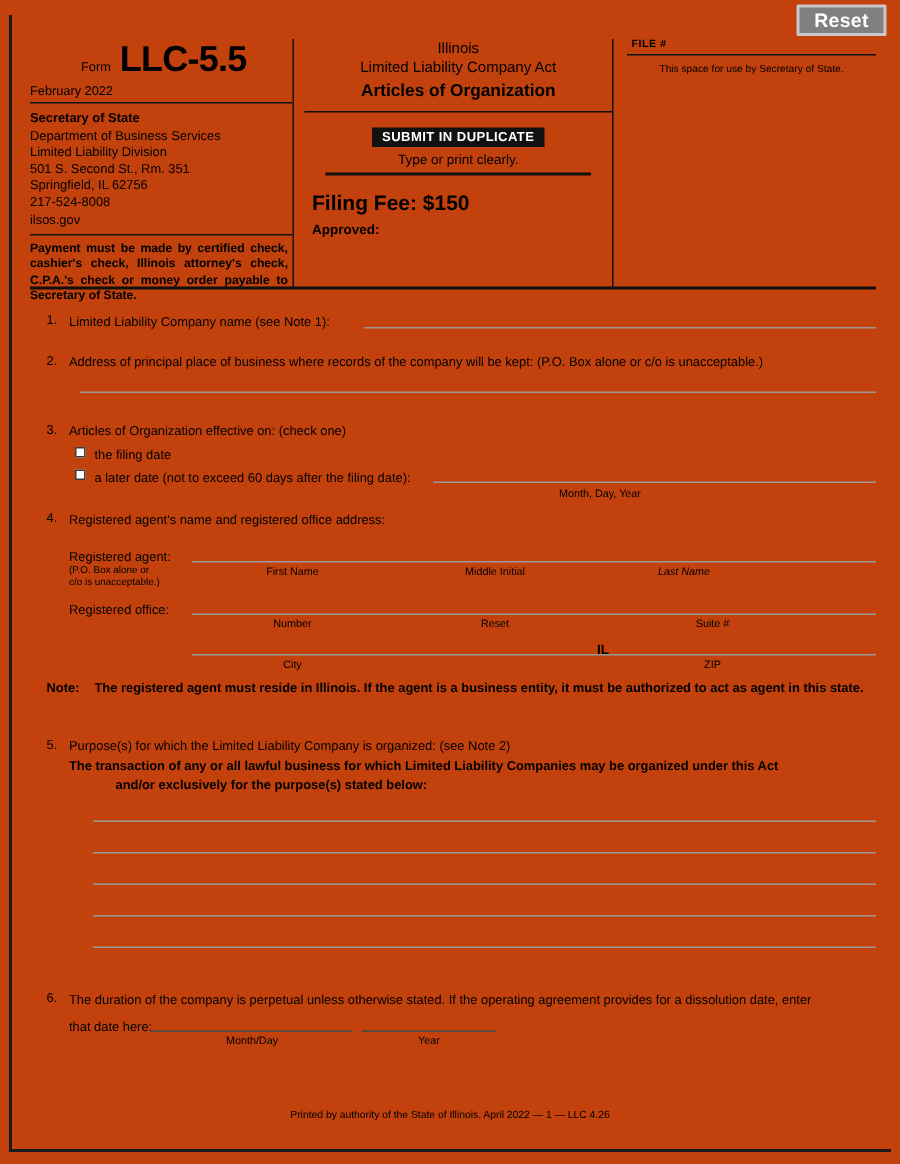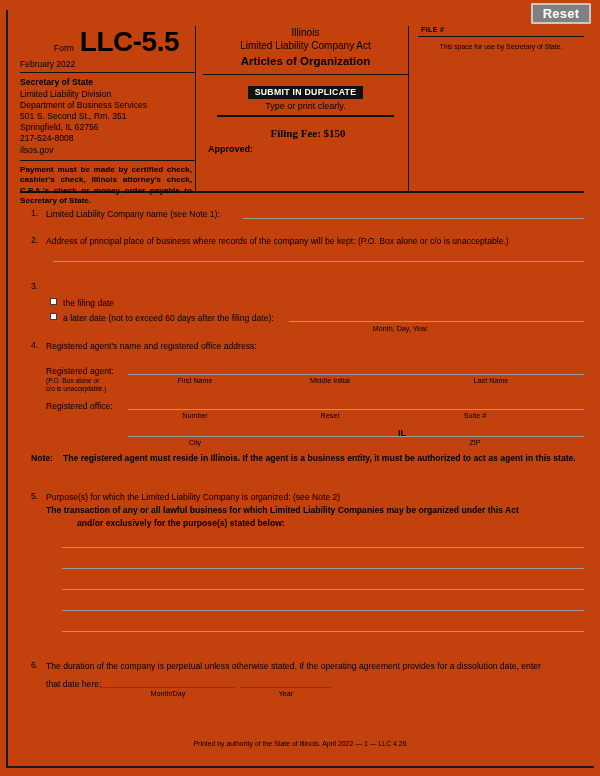--- a/index.html
+++ b/index.html
@@ -69,21 +69,21 @@
     position: absolute;
     top: 0;
     width: 0;
     border-left: 1.5px solid #111;
   }
 
   
   #hdr-left { position: absolute; left: 0; top: 0; width: 175px; }
   .form-line { display: flex; align-items: baseline; gap: 6px; }
   .form-word { font-size: 8.5px; margin-left: 34px; }
-  .form-code { font-size: 28px; font-weight: bold; letter-spacing: -0.5px; }
+  .form-code { font-size: 24px; font-weight: bold; letter-spacing: -0.5px; }
   .form-date { font-size: 8.5px; margin-top: 1px; }
   .hrule-left {
     border-top: 1.2px solid #111;
     margin: 3px 0 4px 0;
     width: 175px;
   }
   .sos-title { font-size: 8.6px; font-weight: bold; line-height: 11.5px; }
   .sos-line  { font-size: 8.6px; line-height: 11.2px; }
   .pay-note {
     font-size: 8.1px;
@@ -116,26 +116,25 @@
     font-weight: bold;
     letter-spacing: 0.3px;
     padding: 1.5px 7px 2px 7px;
   }
   .type-print { font-size: 9px; margin-top: 2px; }
   .mid-rule2 {
     border-top: 2px solid #111;
     margin: 4px 14px 0 14px;
   }
   .mid-fee {
-    font-size: 11px;
-    font-weight: bold;
-    text-align: center;
+    font-size: 14px;
+    font-weight: bold;
+    text-align: left;
     margin-left: 5px;
     margin-top: 10px;
-    font-family: Liberation Serif, serif;
   }
   .mid-appr {
     font-size: 9px;
     font-weight: bold;
     text-align: left;
     margin-left: 5px;
     margin-top: 5px;
   }
 
   
@@ -196,22 +195,22 @@
     <div class="vrule" style="left:388px; height:167px;"></div>
 
     <div id="hdr-left">
       <div class="form-line">
         <span class="form-word">Form</span>
         <span class="form-code">LLC-5.5</span>
       </div>
       <div class="form-date">February 2022</div>
       <div class="hrule-left"></div>
       <div class="sos-title">Secretary of State</div>
+      <div class="sos-line">Department of Business Services</div>
       <div class="sos-line">Limited Liability Division</div>
-      <div class="sos-line">Department of Business Services</div>
       <div class="sos-line">501 S. Second St., Rm. 351</div>
       <div class="sos-line">Springfield, IL  62756</div>
       <div class="sos-line">217-524-8008</div>
       <div class="sos-line">ilsos.gov</div>
       <div class="hrule-left" style="margin-top:4px;"></div>
       <div class="pay-note">Payment must be made by certified check, cashier's check, Illinois attorney's check, C.P.A.'s check or money order payable to Secretary of State.</div>
     </div>
 
     <div id="hdr-mid">
       <div class="mid-state">Illinois</div>
@@ -236,40 +235,41 @@
 
   <div class="num" style="left:31px; top:208px;">1.</div>
   <div class="item" style="left:46px; top:208px; width:220px;">Limited Liability Company name (see Note 1):</div>
   <div class="ansline" style="left:243px; top:218px; width:341px;"></div>
 
   <div class="num" style="left:31px; top:235px;">2.</div>
   <div class="item" style="left:46px; top:235px; width:540px;">Address of principal place of business where records of the company will be kept: (P.O. Box alone or c/o is unacceptable.)</div>
   <div class="ansline" style="left:53px; top:261px; width:531px;"></div>
 
   <div class="num" style="left:31px; top:281px;">3.</div>
+  <div class="item" style="left:46px; top:281px; width:300px;">Articles of Organization effective on: (check one)</div>
 
   <div class="chk" style="left:50px; top:298px;"></div>
   <div class="item" style="left:63px; top:297px; width:200px;">the filing date</div>
 
   <div class="chk" style="left:50px; top:313px;"></div>
   <div class="item" style="left:63px; top:312px; width:225px;">a later date (not to exceed 60 days after the filing date):</div>
   <div class="ansline" style="left:289px; top:321px; width:295px;"></div>
   <div class="caption" style="left:330px; top:324px; width:140px;">Month, Day, Year</div>
 
   <div class="num" style="left:31px; top:340px;">4.</div>
   <div class="item" style="left:46px; top:340px; width:320px;">Registered agent's name and registered office address:</div>
 
   <div class="item" style="left:46px; top:365px;">Registered agent:</div>
   <div class="small-note" style="left:46px; top:377px;">(P.O. Box alone or</div>
   <div class="small-note" style="left:46px; top:385px;">c/o is unacceptable.)</div>
 
   <div class="ansline" style="left:128px; top:374px; width:456px;"></div>
   <div class="caption" style="left:140px; top:376px; width:110px;text-align:center;">First Name</div>
   <div class="caption" style="left:275px; top:376px; width:110px;">Middle Initial</div>
-  <div class="caption" style="left:436px; top:376px; width:110px;">Last Name</div>
+  <div class="caption" style="left:401px; top:376px; width:110px;font-style:italic;">Last Name</div>
 
   <div class="item" style="left:46px; top:400px;">Registered office:</div>
   <div class="ansline" style="left:128px; top:409px; width:456px;"></div>
   <div class="caption" style="left:140px; top:411px; width:110px;">Number</div>
   <div class="caption" style="left:275px; top:411px; width:110px;">Reset</div>
   <div class="caption" style="left:420px; top:411px; width:110px;">Suite #</div>
 
   <div class="item bold" style="left:398px; top:427px; font-size:9px;">IL</div>
   <div class="ansline" style="left:128px; top:436px; width:456px;"></div>
   <div class="caption" style="left:140px; top:438px; width:110px;">City</div>

